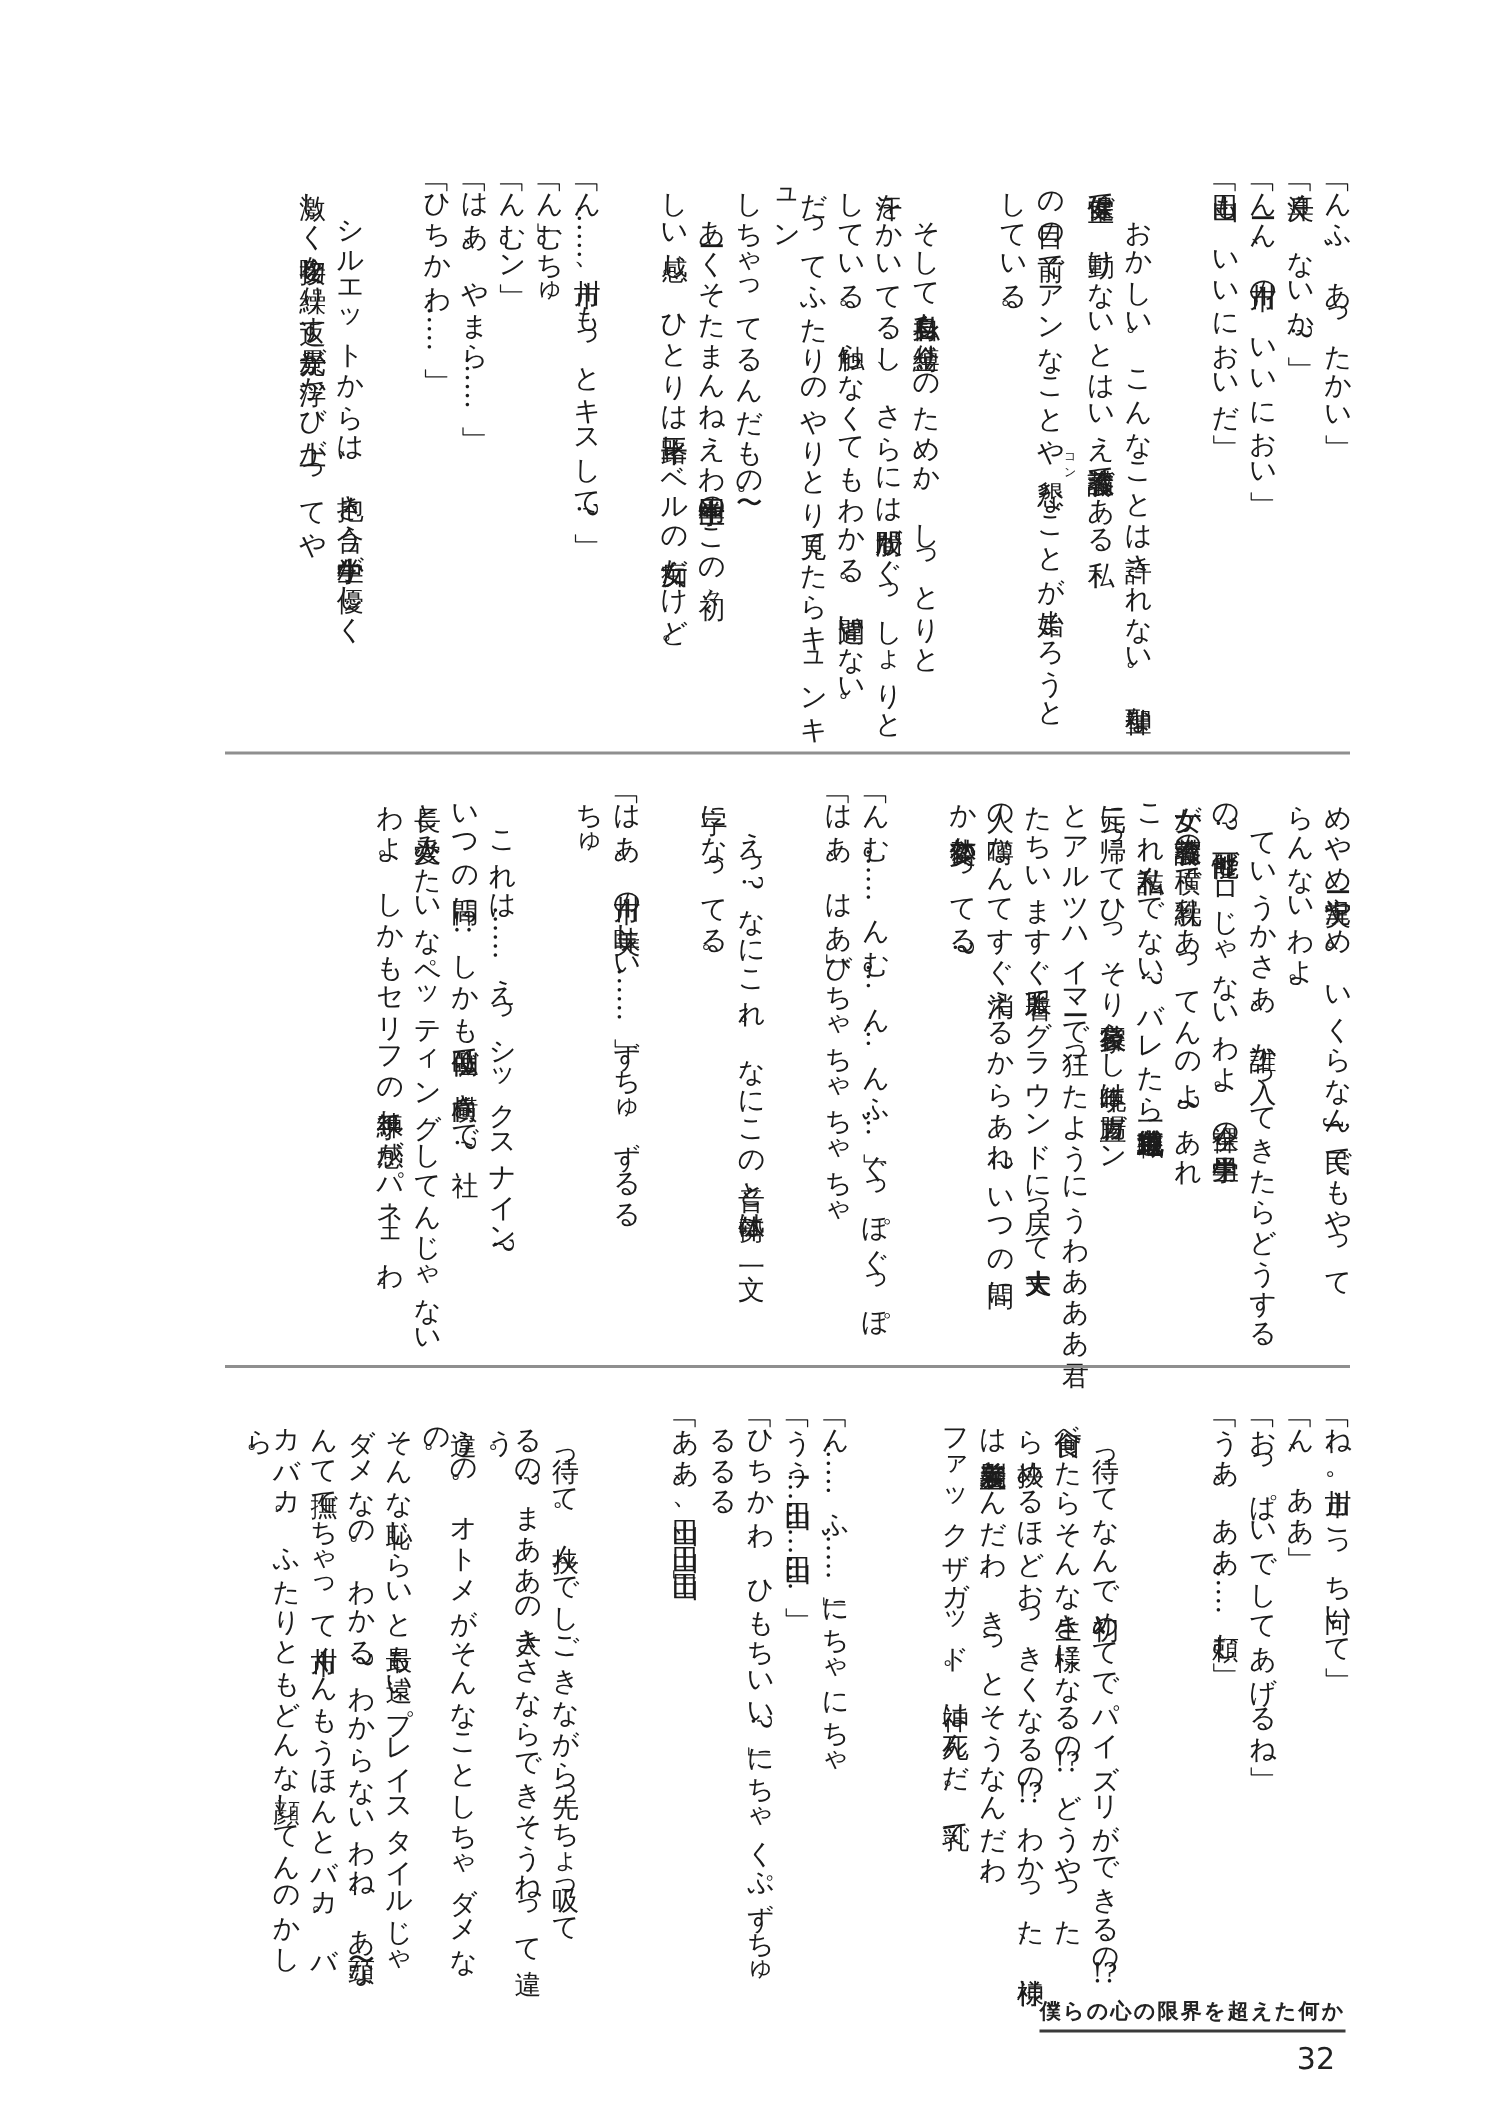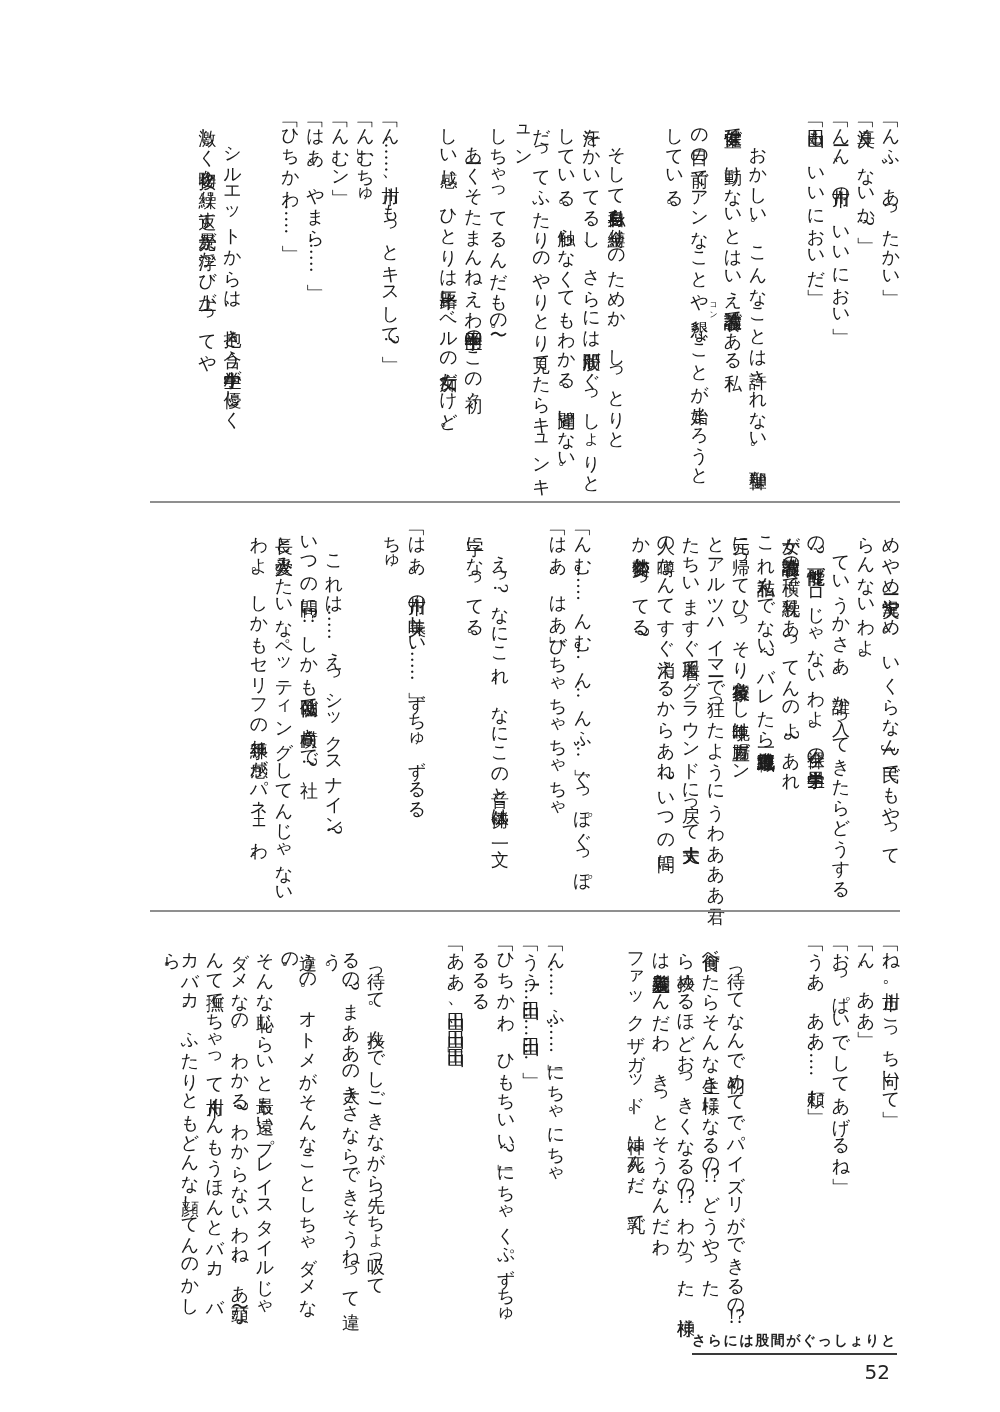--- a/index.html
+++ b/index.html
@@ -134,14 +134,14 @@
     <p class="line">「ああ、山田、山田、山田」</p>
     <p class="line gap indent">待って。挟んでしごきながら先っちょ吸って</p>
     <p class="line">るの?まああの大きさならできそうねって違う。</p>
     <p class="line">違うの。オトメがそんなことしちゃダメなの。</p>
     <p class="line">そんな恥じらいと最も遠いプレイスタイルじゃ</p>
     <p class="line">ダメなの。わかる?わからないわね。あ〜頭な</p>
     <p class="line">んて撫でちゃって市川くんもうほんとバカ。バ</p>
     <p class="line">カバカ。ふたりともどんな顔してんのかしら。</p>
   </div>
 
-<div class="footer-title">さらには股間がぐっしょりと</div>
-<div class="page-number">52</div>
+<div class="footer-title">僕らの心の限界を超えた何か</div>
+<div class="page-number">32</div>
 
 </body></html>

